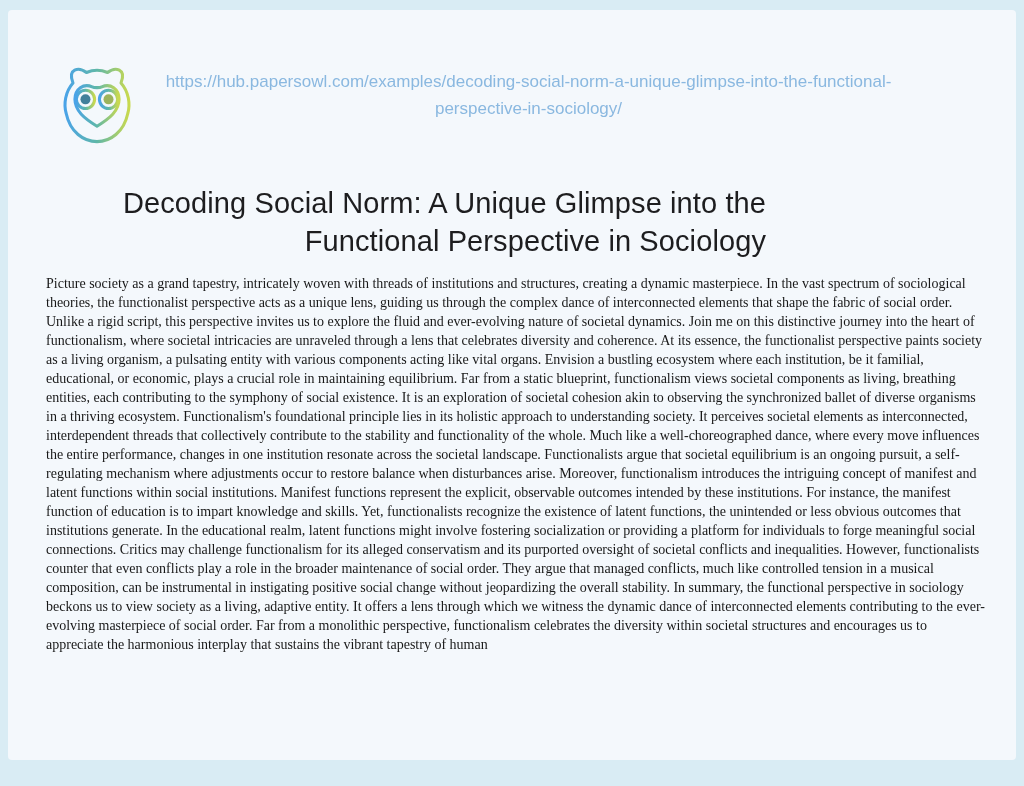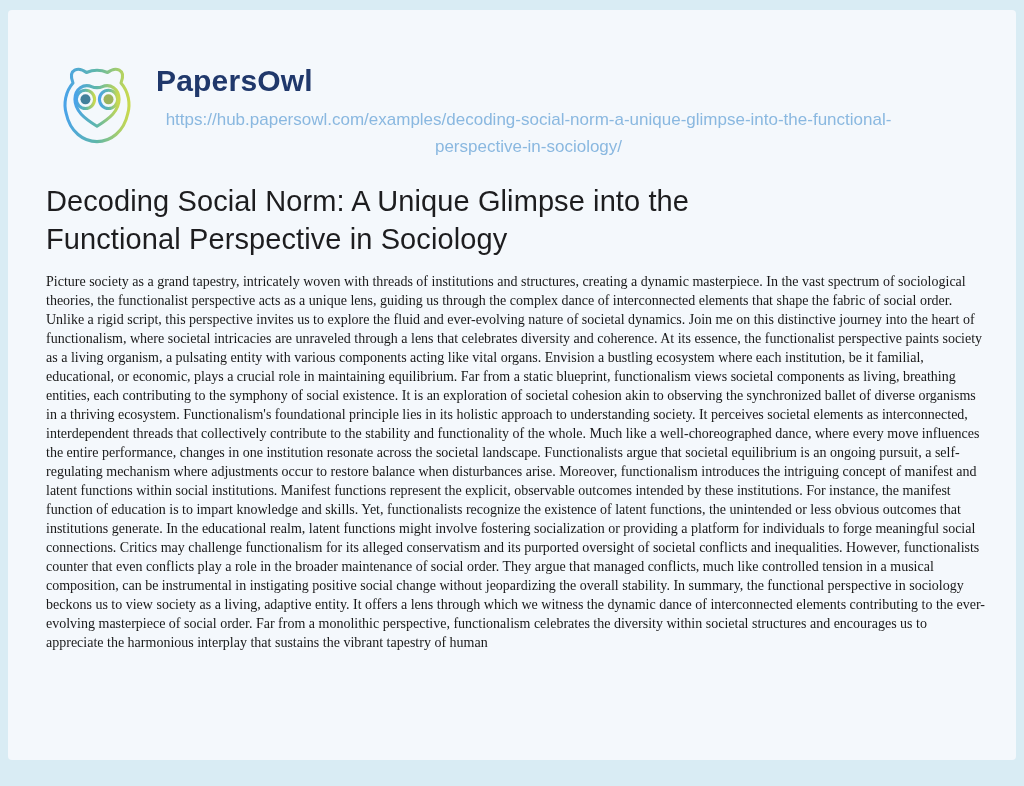--- a/index.html
+++ b/index.html
@@ -40,27 +40,28 @@
     margin-top: 6px;
     max-width: 745px;
     font-size: 17px;
     line-height: 27px;
     color: #8ab8e0;
     text-decoration: none;
     overflow-wrap: break-word;
     text-align: center;
   }
   .article-title {
-    margin-top: 22px;
+    margin-top: 28px;
     max-width: 720px;
     font-size: 29px;
     font-weight: 400;
     line-height: 38px;
     color: #1d1d1f;
     letter-spacing: 0.1px;
+    text-align: right;
   }
   .article-body {
     margin-top: 14px;
     width: 940px;
     font-family: "Liberation Serif", serif;
     font-size: 14px;
     line-height: 19px;
     color: #181818;
     text-align: left;
   }
@@ -87,21 +88,20 @@
           <circle cx="40" cy="41" r="9.5"></circle>
           <circle cx="64" cy="41" r="9.5"></circle>
           <path d="M52 52 L52 60"></path>
         </g>
         <circle cx="40" cy="41" r="5.2" fill="#41809b"></circle>
         <circle cx="64" cy="41" r="5.2" fill="#9cb35b"></circle>
       </svg>
     </div>
 
     <div class="brand-block">
-      <div class="brand-name">PapersOwl</div>
       <a class="brand-url" href="#">https://hub.papersowl.com/examples/decoding-social-norm-a-unique-glimpse-into-the-functional-perspective-in-sociology/</a>
     </div>
 
   </div>
 
   <h1 class="article-title">Decoding Social Norm: A Unique Glimpse into the Functional Perspective in Sociology</h1>
 
   <p class="article-body">Picture society as a grand tapestry, intricately woven with threads of institutions and structures, creating a dynamic masterpiece. In the vast spectrum of sociological theories, the functionalist perspective acts as a unique lens, guiding us through the complex dance of interconnected elements that shape the fabric of social order. Unlike a rigid script, this perspective invites us to explore the fluid and ever-evolving nature of societal dynamics. Join me on this distinctive journey into the heart of functionalism, where societal intricacies are unraveled through a lens that celebrates diversity and coherence. At its essence, the functionalist perspective paints society as a living organism, a pulsating entity with various components acting like vital organs. Envision a bustling ecosystem where each institution, be it familial, educational, or economic, plays a crucial role in maintaining equilibrium. Far from a static blueprint, functionalism views societal components as living, breathing entities, each contributing to the symphony of social existence. It is an exploration of societal cohesion akin to observing the synchronized ballet of diverse organisms in a thriving ecosystem. Functionalism's foundational principle lies in its holistic approach to understanding society. It perceives societal elements as interconnected, interdependent threads that collectively contribute to the stability and functionality of the whole. Much like a well-choreographed dance, where every move influences the entire performance, changes in one institution resonate across the societal landscape. Functionalists argue that societal equilibrium is an ongoing pursuit, a self-regulating mechanism where adjustments occur to restore balance when disturbances arise. Moreover, functionalism introduces the intriguing concept of manifest and latent functions within social institutions. Manifest functions represent the explicit, observable outcomes intended by these institutions. For instance, the manifest function of education is to impart knowledge and skills. Yet, functionalists recognize the existence of latent functions, the unintended or less obvious outcomes that institutions generate. In the educational realm, latent functions might involve fostering socialization or providing a platform for individuals to forge meaningful social connections. Critics may challenge functionalism for its alleged conservatism and its purported oversight of societal conflicts and inequalities. However, functionalists counter that even conflicts play a role in the broader maintenance of social order. They argue that managed conflicts, much like controlled tension in a musical composition, can be instrumental in instigating positive social change without jeopardizing the overall stability. In summary, the functional perspective in sociology beckons us to view society as a living, adaptive entity. It offers a lens through which we witness the dynamic dance of interconnected elements contributing to the ever-evolving masterpiece of social order. Far from a monolithic perspective, functionalism celebrates the diversity within societal structures and encourages us to appreciate the harmonious interplay that sustains the vibrant tapestry of human</p>
 
 </div>

